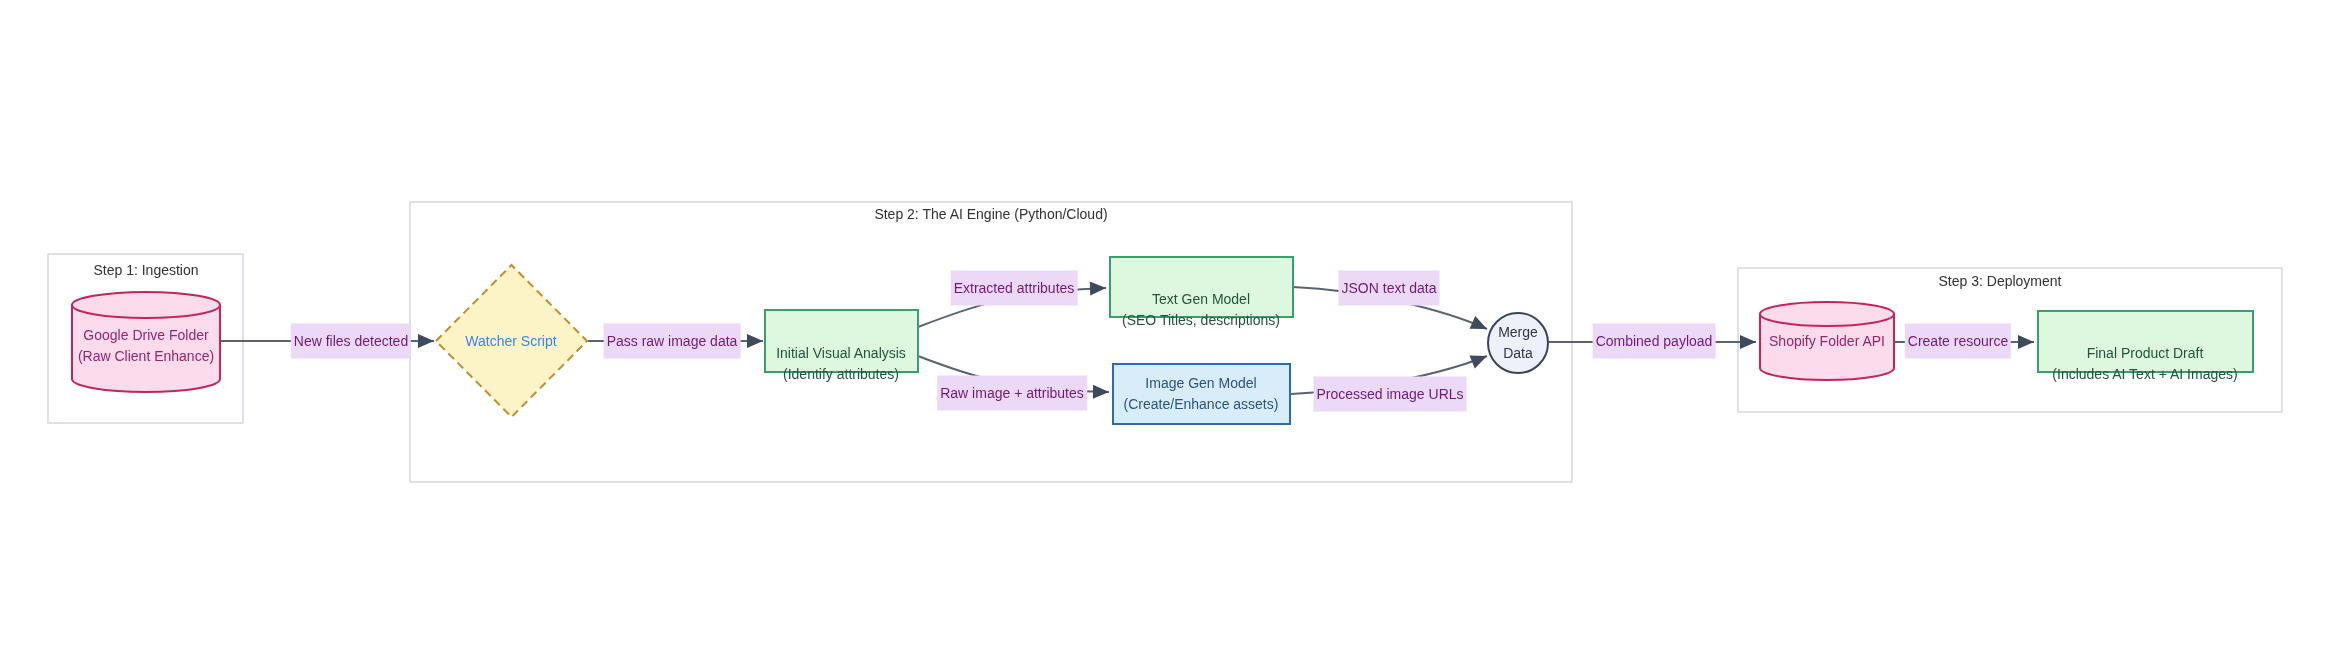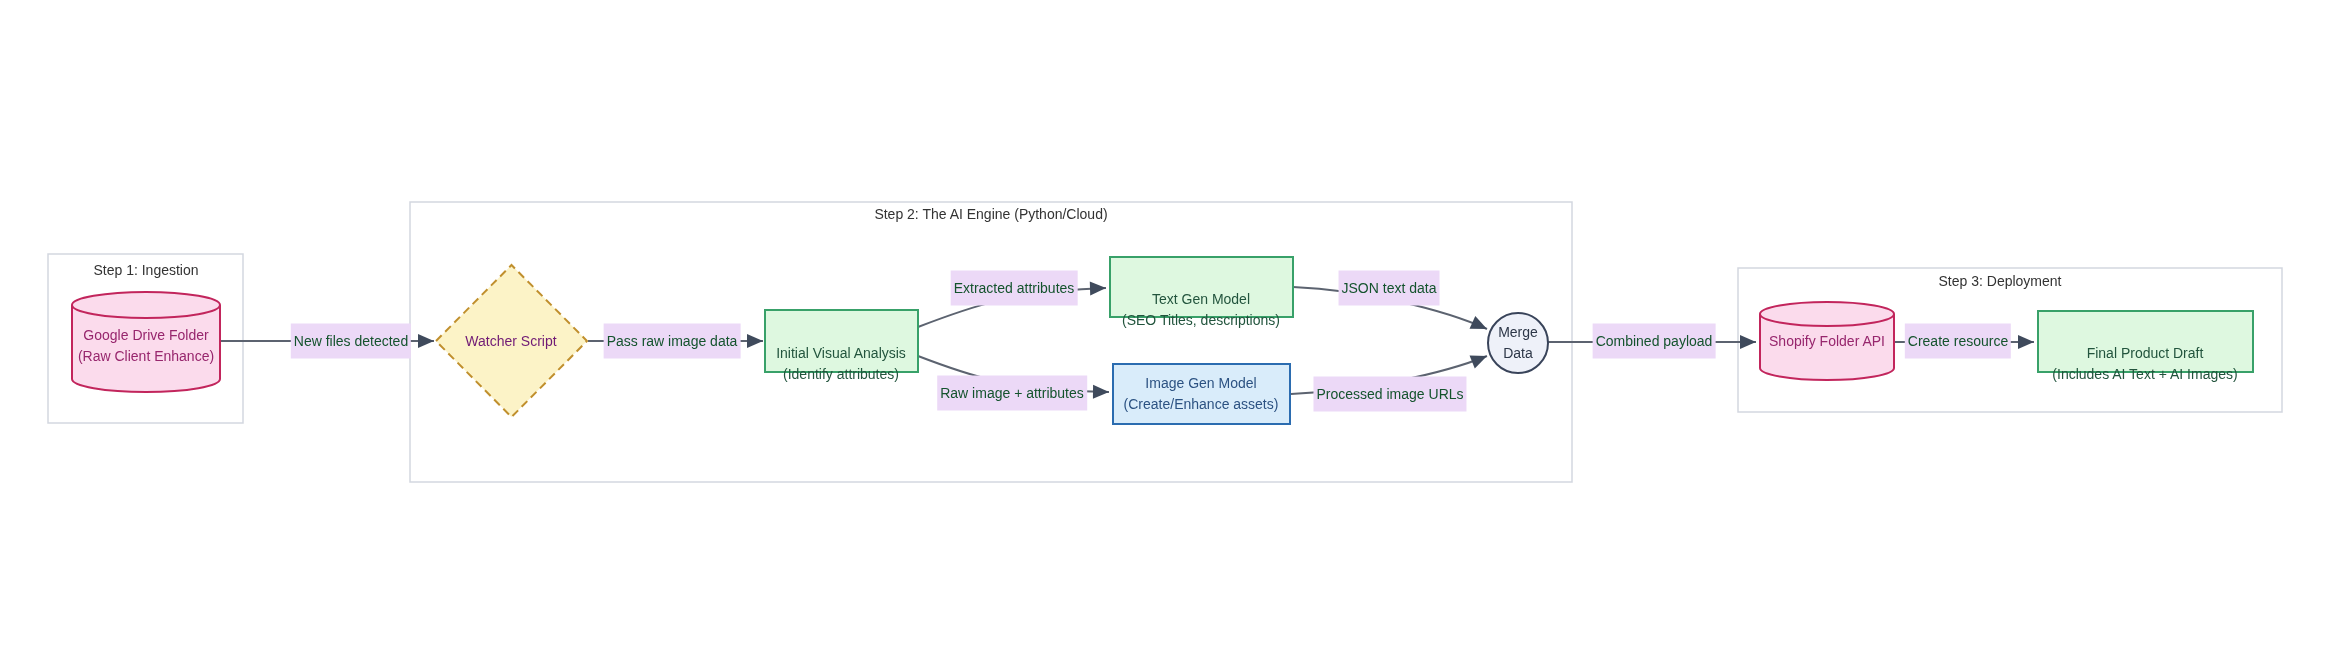--- a/index.html
+++ b/index.html
@@ -7,24 +7,24 @@
     position:relative;width:2328px;height:672px;background:#ffffff;
     font-family:"Liberation Sans",sans-serif;overflow:hidden;
   }
   .canvas svg{position:absolute;top:0;left:0;}
   .lbl{
     position:absolute;transform:translate(-50%,-50%);
     text-align:center;font-size:14px;line-height:21px;white-space:nowrap;
   }
   .sg-title{color:#333333;}
   .edge-lbl{
-    background:#ecd9f7;color:#14532d;padding:8px 3px;line-height:19px;
+    background:#ecd9f7;color:#701a75;padding:8px 3px;line-height:19px;
   }
   .pink-text{color:#97266d;}
-  .yellow-text{color:#701a75;}
+  .yellow-text{color:#3b82f6;}
   .green-text{color:#22543d;margin-top:23px;}
   .blue-text{color:#2c5282;}
   .slate-text{color:#2d3748;}
 </style>
 </head>
 <body>
 
 <div class="canvas">
 
   <svg width="2328" height="672" viewBox="0 0 2328 672">

